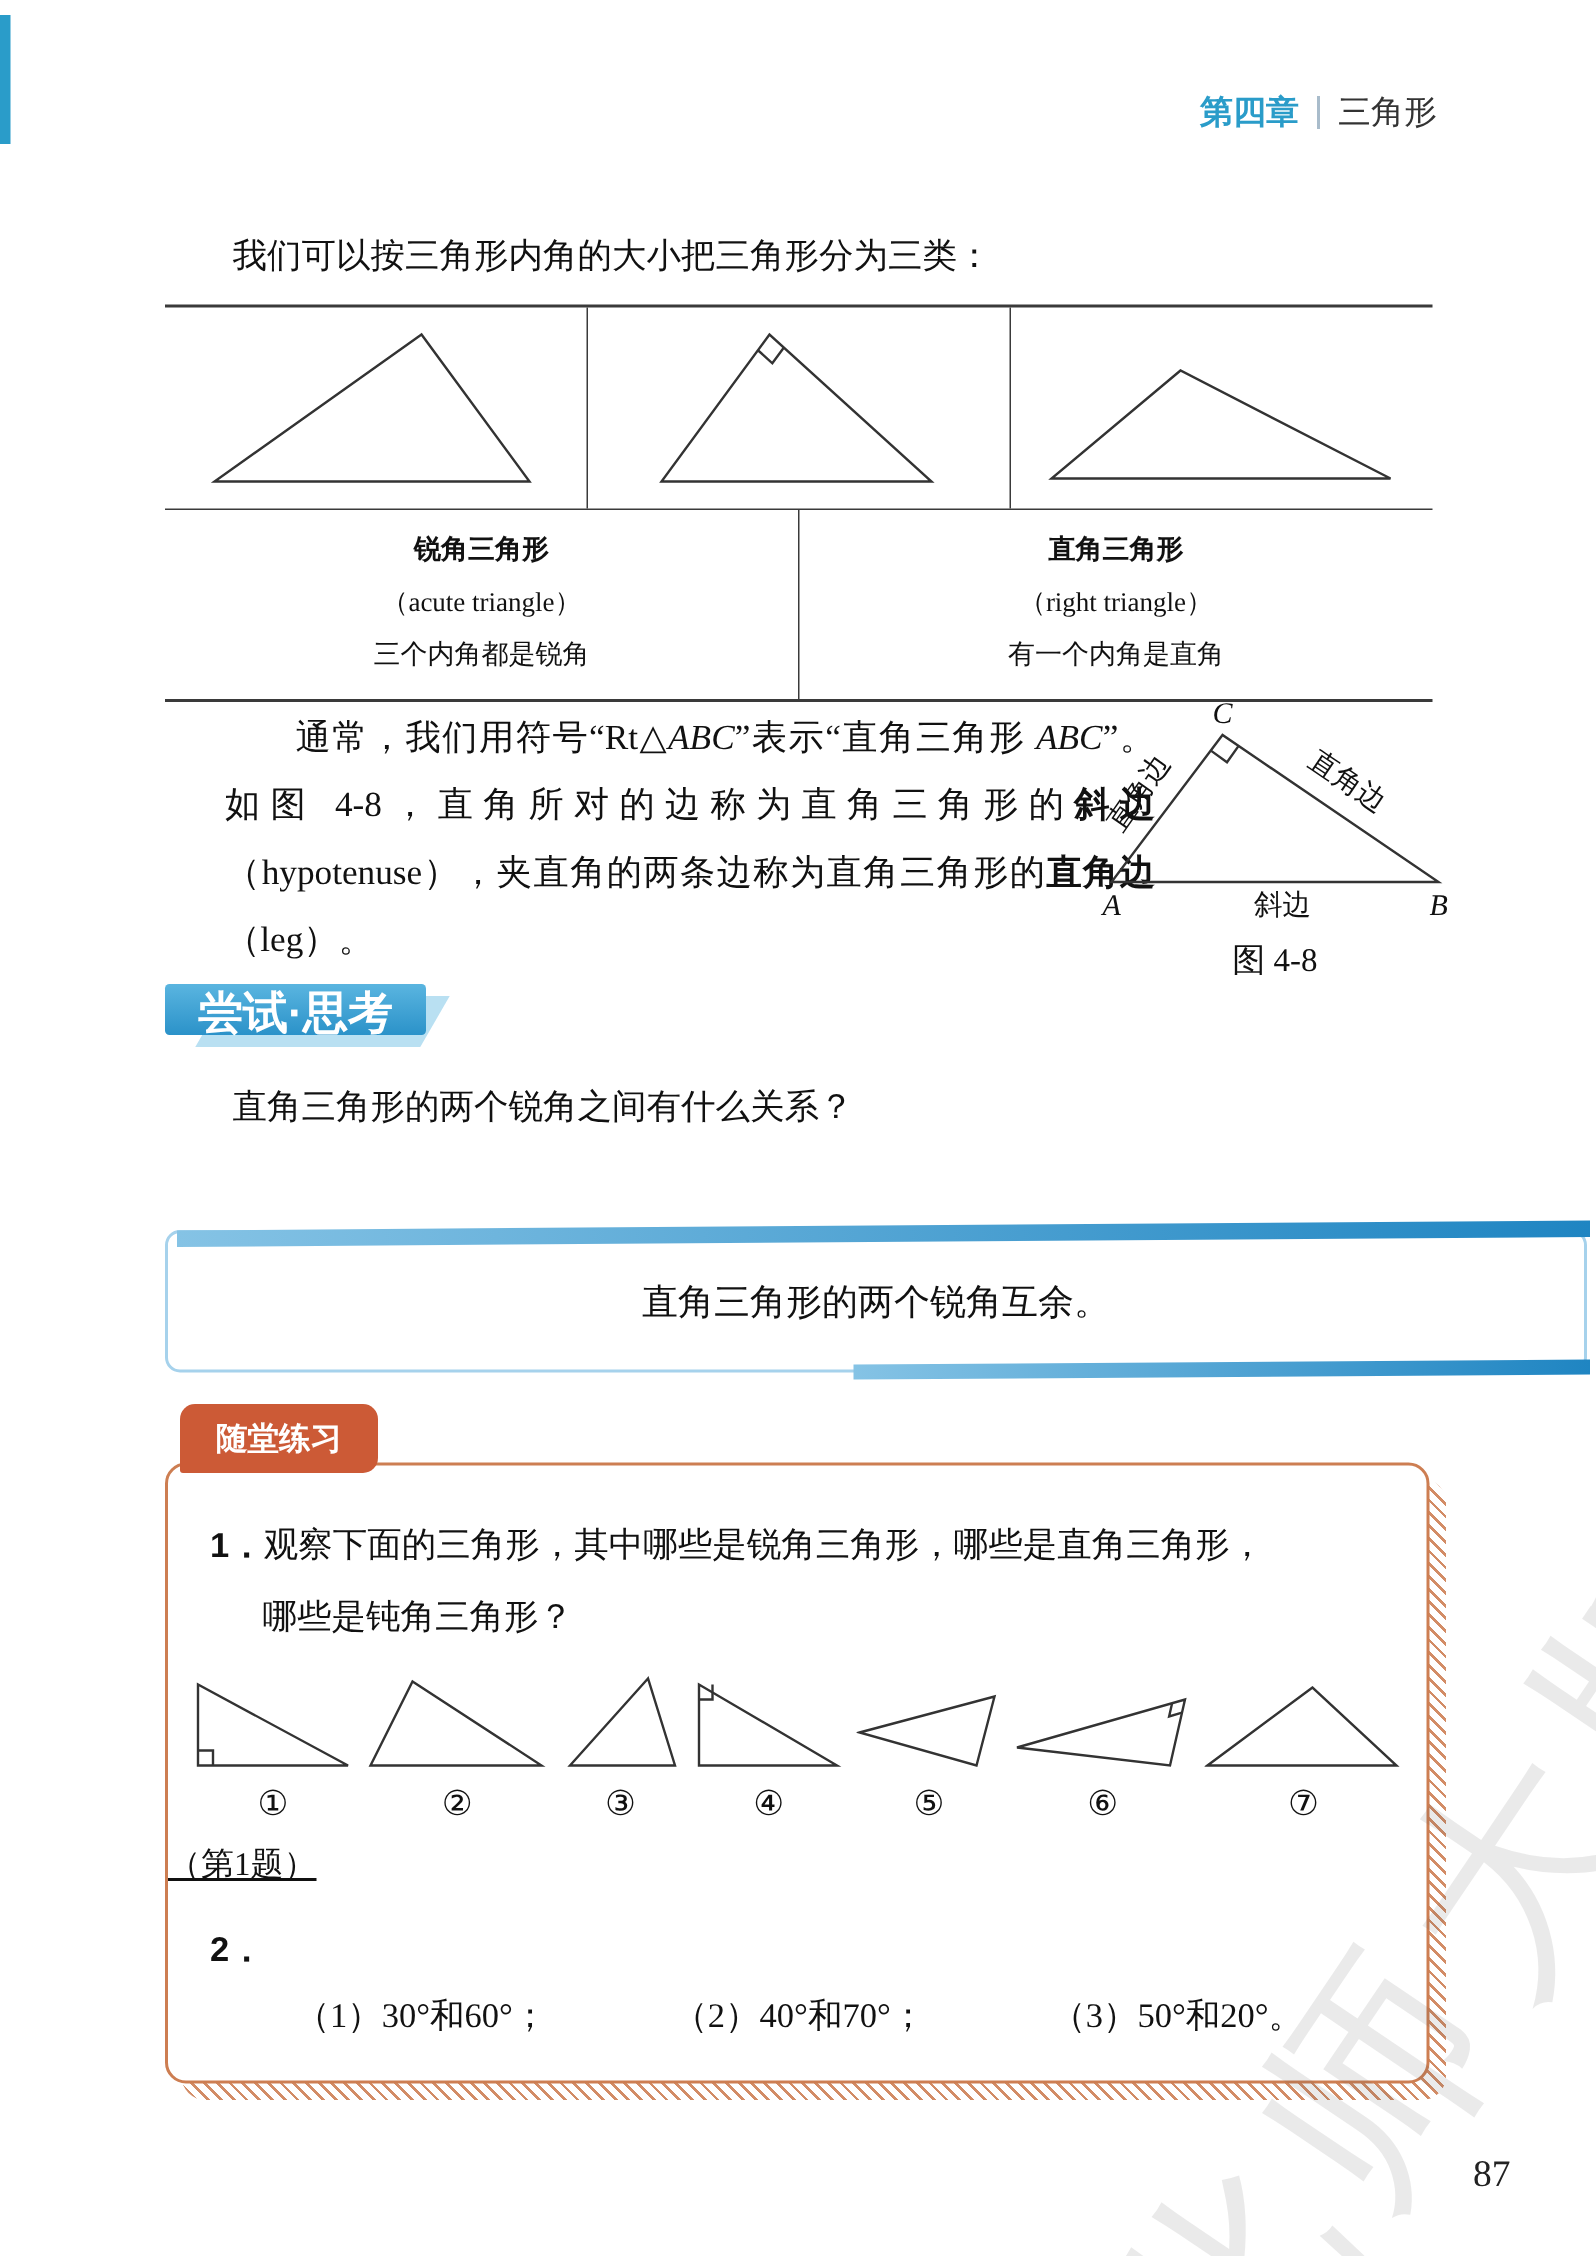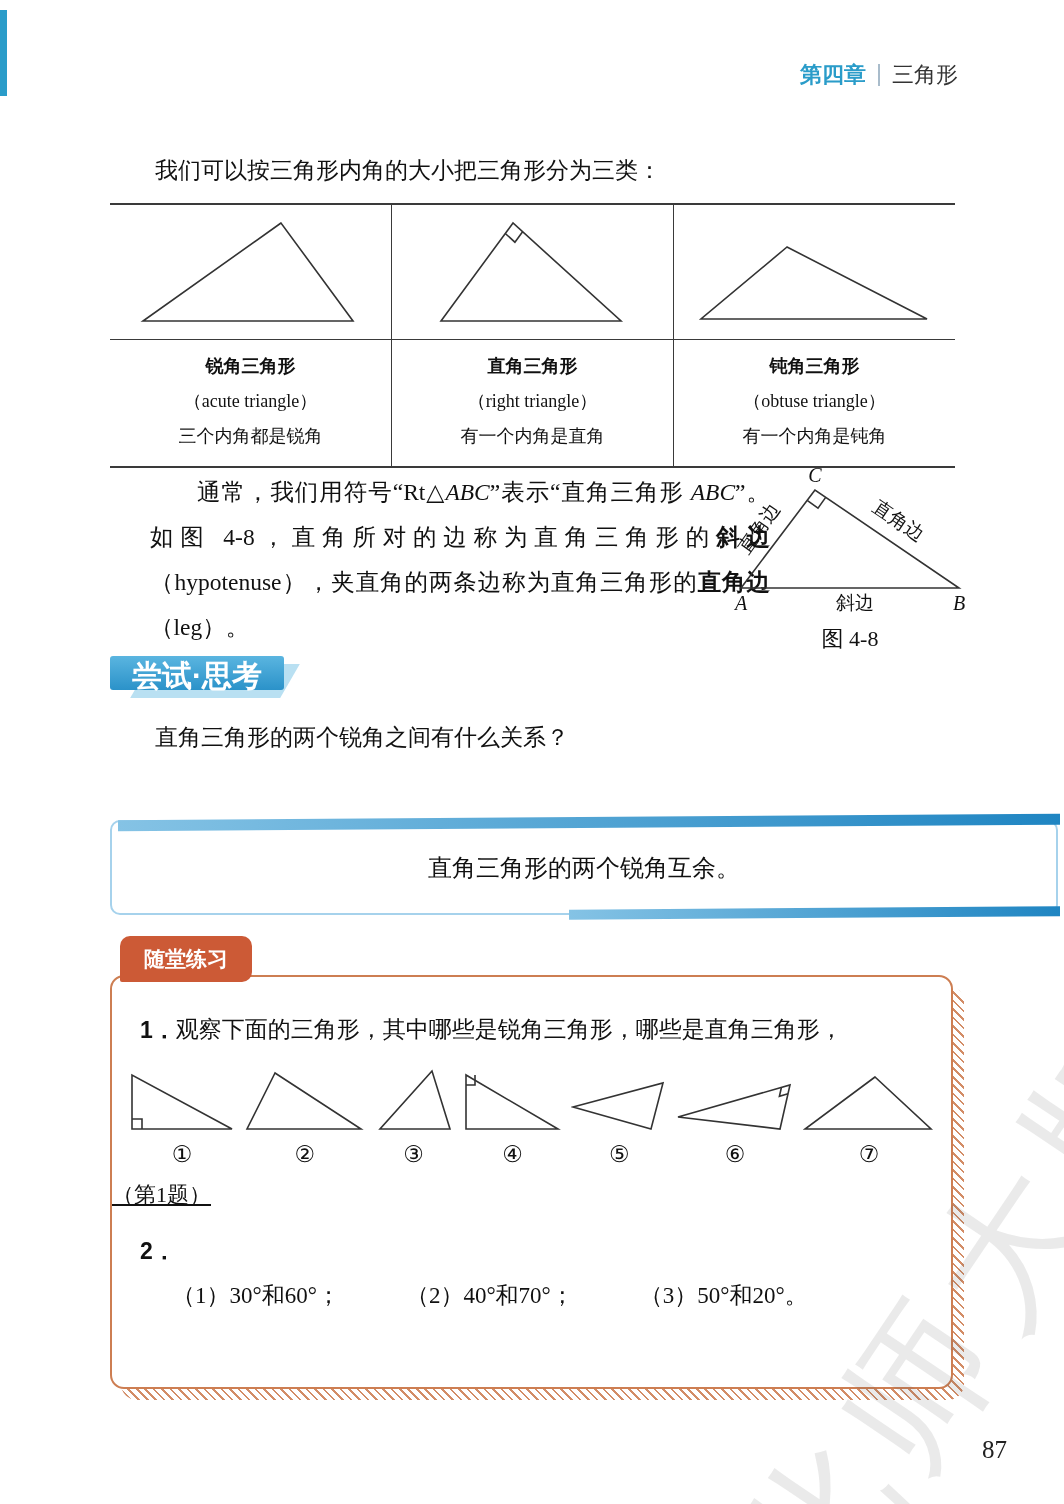--- a/index.html
+++ b/index.html
@@ -74,21 +74,21 @@
               padding:9px 24px; border-radius:10px 10px 10px 2px; }
   .q-line { display:flex; font-size:23px; line-height:34px; }
   .q-num { font-family:"Liberation Sans",sans-serif; font-weight:bold; white-space:nowrap; }
   .q1 { margin:36px 26px 0 28px; }
   .q1-cont { margin:14px 26px 0 63px; font-size:23px; line-height:34px; }
   .tri-strip { margin:22px 16px 0 16px; display:flex; justify-content:space-between; align-items:flex-end; }
   .tri-item { display:flex; flex-direction:column; align-items:center; }
   .tri-item .circ { margin-top:8px; font-size:23px; }
   .fig1-caption { text-align:left; margin-top:12px; font-size:22px;text-decoration:underline; }
   .q2 { margin:24px 26px 0 28px; }
-  .q2-options { margin:12px 0 0 60px; display:flex; gap:66px; font-size:23px; }
+  .q2-options { margin:12px 0 0 85px; display:flex; gap:84px; font-size:23px; }
 
   
   .page-num { left:982px; top:1436px; font-size:25px; color:#222; }
   .watermark { left:600px; top:1210px; width:740px; text-align:center;
                font-size:150px; letter-spacing:18px; white-space:nowrap;
                color:rgba(90,90,90,0.13); transform:rotate(-56deg); }
 </style>
 </head>
 <body>
 
@@ -124,25 +124,20 @@
   <div class="cls-row txt-row">
     <div class="cls-cell">
       <div class="cell-name">锐角三角形</div>
       <div>（acute triangle）</div>
       <div>三个内角都是锐角</div>
     </div>
     <div class="cls-cell">
       <div class="cell-name">直角三角形</div>
       <div>（right triangle）</div>
       <div>有一个内角是直角</div>
-    </div>
-    <div class="cls-cell">
-      <div class="cell-name">钝角三角形</div>
-      <div>（obtuse triangle）</div>
-      <div>有一个内角是钝角</div>
     </div>
   </div>
 </div>
 
 <div class="abs para"><span>通常，我们用符号“Rt△</span><i>ABC</i><span>”表示“直角三角形 </span><i>ABC</i><span>”。如图 4-8，直角所对的边称为直角三角形的</span><b>斜边</b><span>（hypotenuse），夹直角的两条边称为直角三角形的</span><b>直角边</b><span>（leg）。</span></div>
 
 <div class="abs fig48">
   <svg class="line-art" width="238" height="148" viewBox="0 0 238 148">
     <polygon points="84,22 10,120 228,120"></polygon>
     <path d="M76.5 32.6 L87 40.2 L94.5 29.6"></path>
@@ -171,20 +166,21 @@
 
 <div class="abs ex-shadow"></div>
 
 <div class="abs exercise-box">
   <div class="badge-ex">随堂练习</div>
 
   <div class="q-line q1">
     <span class="q-num">1．</span>
     <span>观察下面的三角形，其中哪些是锐角三角形，哪些是直角三角形，</span>
   </div>
+  <div class="q1-cont">哪些是钝角三角形？</div>
 
   <div class="tri-strip">
     <div class="tri-item">
       <svg class="line-art" width="108" height="62" viewBox="0 0 108 62">
         <polygon points="4,4 4,58 104,58"></polygon>
         <path d="M4 48 L14 48 L14 58"></path>
       </svg>
       <span class="circ">①</span>
     </div>
     <div class="tri-item">

